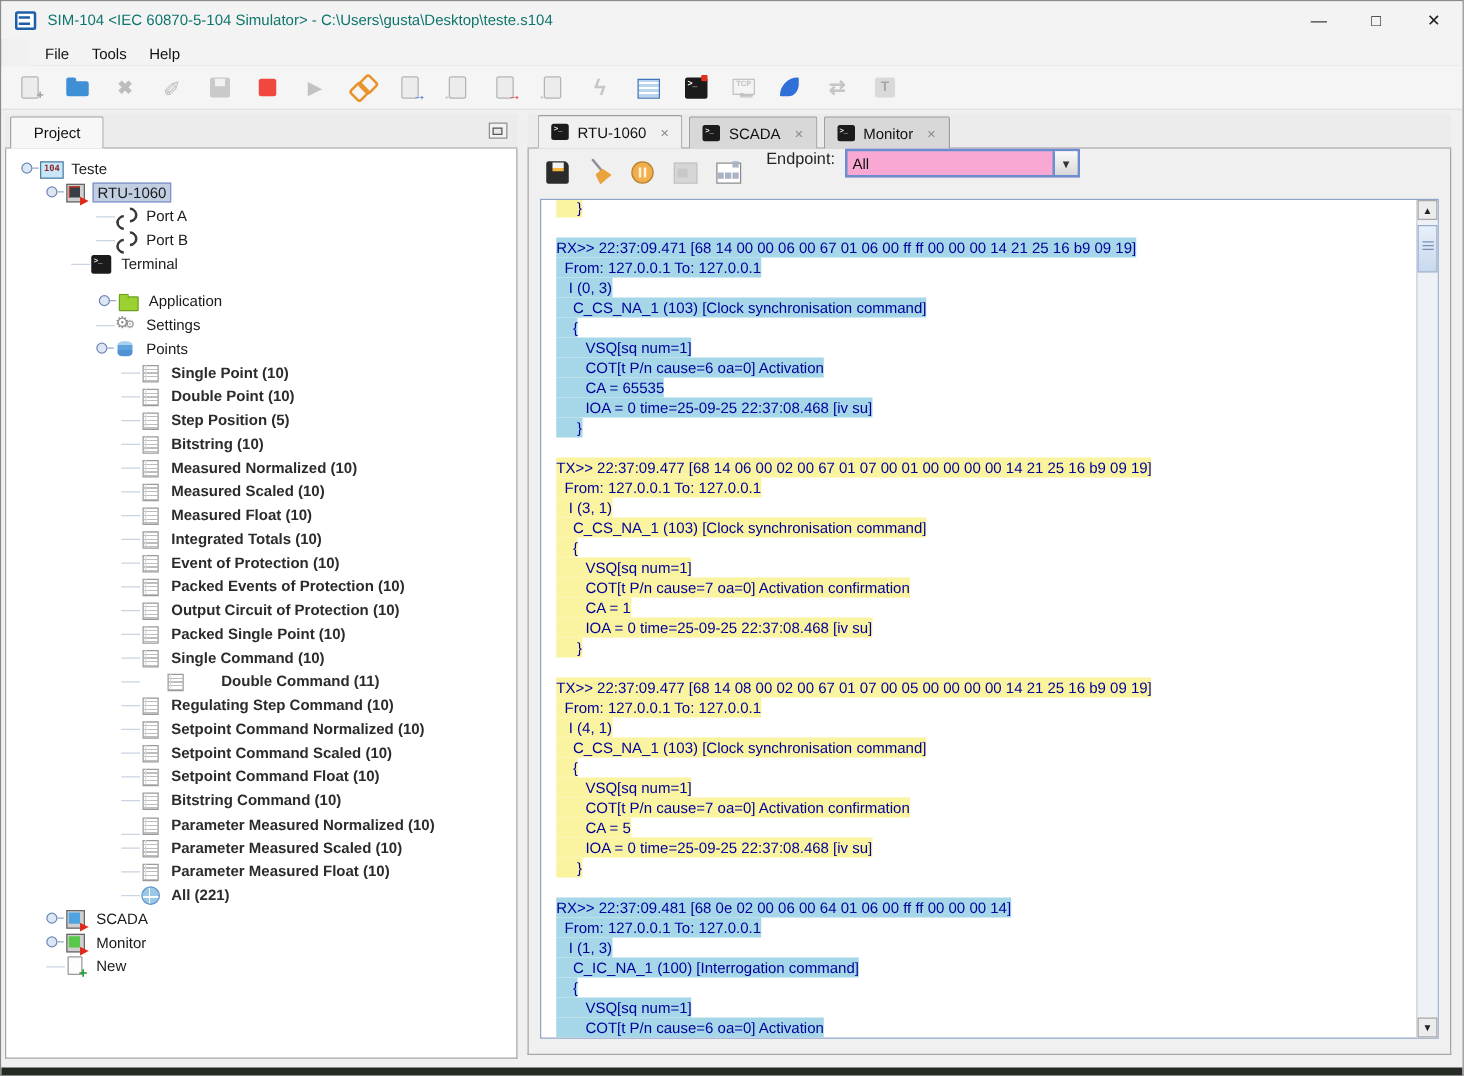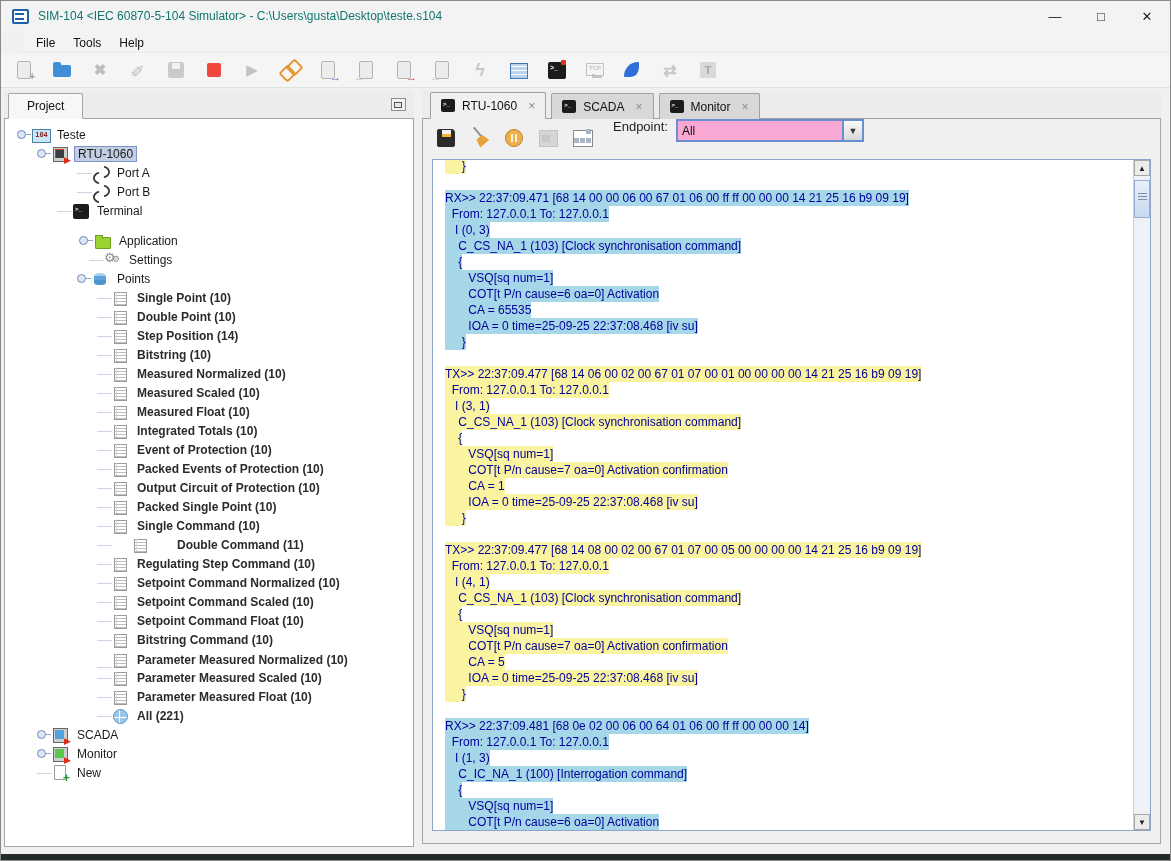--- a/index.html
+++ b/index.html
@@ -212,21 +212,21 @@
         <div class="tree-row" style="padding-left: 52px;">
           <span class="exp-sp"></span>
           <span class="ticon ti-terminal"></span>
           <span class="tlabel">Terminal</span>
         </div>
         <div class="tree-row" style="padding-left: 74px; margin-top: 11px;">
           <span class="exp"></span>
           <span class="ticon ti-folder"></span>
           <span class="tlabel">Application</span>
         </div>
-        <div class="tree-row" style="padding-left: 72px; margin-left: 12px;">
+        <div class="tree-row" style="padding-left: 72px;">
           <span class="exp-sp"></span>
           <span class="ticon ti-gears"></span>
           <span class="tlabel">Settings</span>
         </div>
         <div class="tree-row" style="padding-left: 72px;">
           <span class="exp"></span>
           <span class="ticon ti-database"></span>
           <span class="tlabel">Points</span>
         </div>
         <div class="tree-row" style="padding-left: 92px;">
@@ -235,21 +235,21 @@
           <span class="tlabel bold">Single Point (10)</span>
         </div>
         <div class="tree-row" style="padding-left: 92px;">
           <span class="exp-sp"></span>
           <span class="ticon ti-pointlist"></span>
           <span class="tlabel bold">Double Point (10)</span>
         </div>
         <div class="tree-row" style="padding-left: 92px;">
           <span class="exp-sp"></span>
           <span class="ticon ti-pointlist"></span>
-          <span class="tlabel bold">Step Position (14)</span>
+          <span class="tlabel bold">Step Position (5)</span>
         </div>
         <div class="tree-row" style="padding-left: 92px;">
           <span class="exp-sp"></span>
           <span class="ticon ti-pointlist"></span>
           <span class="tlabel bold">Bitstring (10)</span>
         </div>
         <div class="tree-row" style="padding-left: 92px;">
           <span class="exp-sp"></span>
           <span class="ticon ti-pointlist"></span>
           <span class="tlabel bold">Measured Normalized (10)</span>

